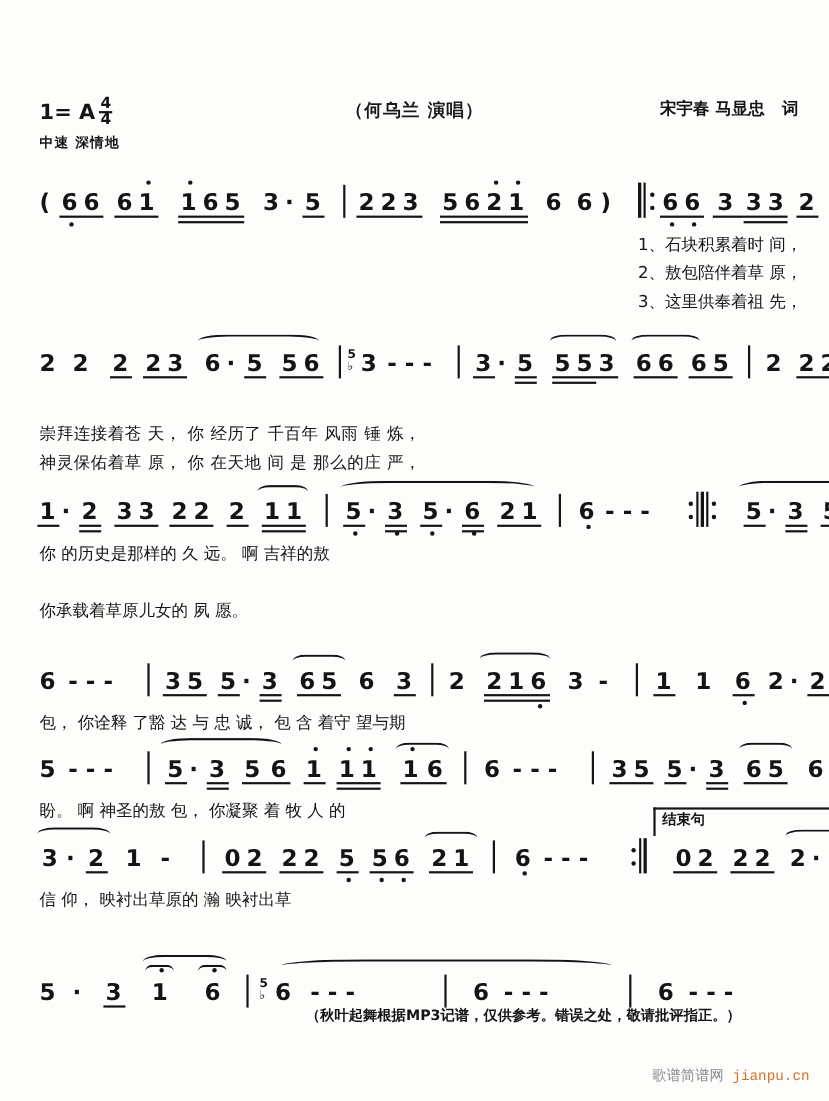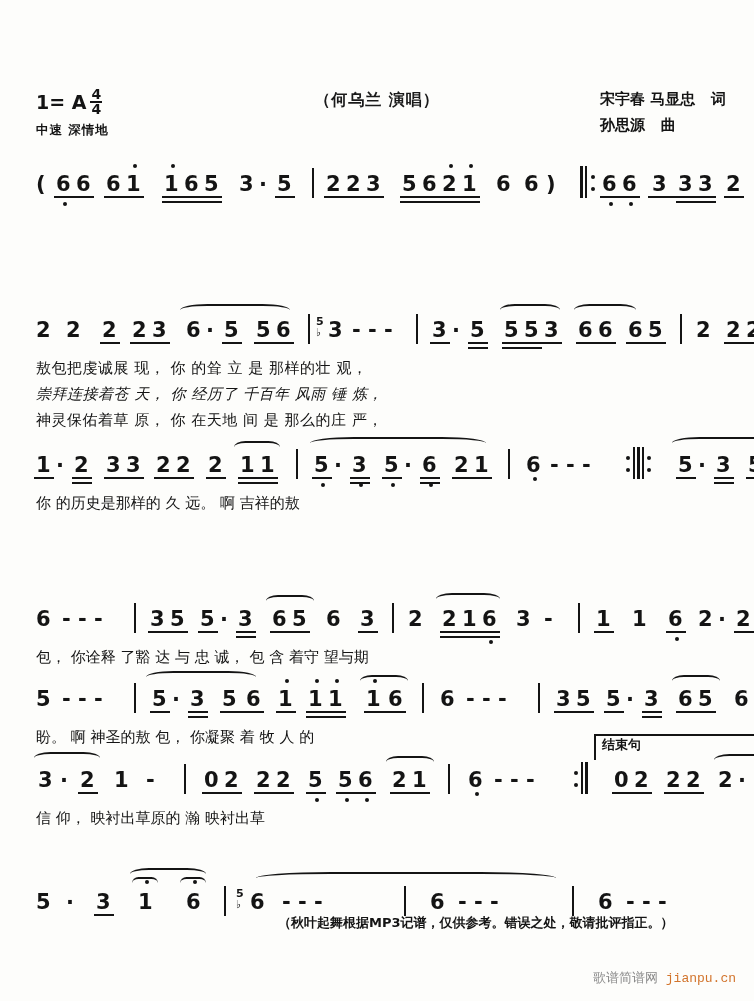--- a/index.html
+++ b/index.html
@@ -82,21 +82,20 @@
       <span class="meter">
         <span class="num">4</span>
         <span>4</span>
       </span>
     </div>
     <div class="tempo">中速 深情地</div>
   </div>
 
   <div class="credits">
     <div class="row">宋宇春 马显忠   词</div>
-    <div class="row">孙思源   曲</div>
   </div>
 
   <div class="line" style="top:162px;">
     <div class="notes">
       <span class="n" style="left:2px;">(</span>
       <span class="n" style="left:22px;">6</span>
         <span class="n" style="left:42px;">6</span>
       <span class="beam" style="left:20px;top:34px;width:40px;"></span>
       <span class="dotdn" style="left:29px;top:40px;"></span>
       <span class="n" style="left:72px;">6</span>
@@ -143,20 +142,25 @@
       <span class="dotdn" style="left:575px;top:40px;"></span>
         <span class="dotdn" style="left:595px;top:40px;"></span>
       <span class="n" style="left:618px;">3</span>
       <span class="n" style="left:644px;">3</span>
         <span class="n" style="left:664px;">3</span>
       <span class="beam" style="left:614px;top:34px;width:68px;"></span>
       <span class="beam2" style="left:642px;top:39px;width:40px;"></span>
       <span class="n" style="left:692px;">2</span>
       <span class="beam" style="left:690px;top:34px;width:20px;"></span>
 
+    </div>
+    <div class="lyrics" style="height:80px;">
+      <span class="ly" style="left:546px;top:4px;">1、石块积累着时          间，</span>
+      <span class="ly" style="left:546px;top:30px;">2、敖包陪伴着草          原，</span>
+      <span class="ly" style="left:546px;top:56px;">3、这里供奉着祖          先，</span>
     </div>
   </div>
 
   <div class="line" style="top:308px;">
     <div class="notes">
       <span class="n" style="left:2px;">2</span>
       <span class="n" style="left:32px;">2</span>
       <span class="n" style="left:68px;">2</span>
       <span class="beam" style="left:66px;top:34px;width:20px;"></span>
       <span class="n" style="left:98px;">2</span>
@@ -195,22 +199,21 @@
         <span class="n" style="left:614px;">5</span>
       <span class="beam" style="left:592px;top:34px;width:40px;"></span>
       <span class="bar" style="left:646px;"></span>
       <span class="n" style="left:662px;">2</span>
       <span class="n" style="left:692px;">2</span>
         <span class="n" style="left:712px;">2</span>
       <span class="beam" style="left:690px;top:34px;width:40px;"></span>
 
     </div>
     <div class="lyrics" style="height:80px;">
-      <span class="ly" style="left:2px;top:4px;letter-spacing:0.5px;">敖包把虔诚展          现，     你 的耸   立   是   那样的壮    观，</span>
-      <span class="ly" style="left:2px;top:30px;letter-spacing:0.5px;font-style:italic;">崇拜连接着苍          天，     你 经历了 千百年      风雨  锤    炼，</span>
+      <span class="ly" style="left:2px;top:30px;letter-spacing:0.5px;">崇拜连接着苍          天，     你 经历了 千百年      风雨  锤    炼，</span>
       <span class="ly" style="left:2px;top:56px;letter-spacing:0.5px;">神灵保佑着草          原，     你 在天地 间    是   那么的庄    严，</span>
     </div>
   </div>
 
   <div class="line" style="top:443px;">
     <div class="notes">
       <span class="n" style="left:2px;">1</span>
       <span class="dotsep" style="left:22px;">·</span>
       <span class="n" style="left:40px;">2</span>
       <span class="beam" style="left:0px;top:34px;width:20px;"></span>
@@ -271,20 +274,21 @@
       <span class="n" style="left:682px;">3</span>
       <span class="beam" style="left:642px;top:34px;width:20px;"></span>
       <span class="beam" style="left:680px;top:34px;width:20px;"></span>
       <span class="beam2" style="left:680px;top:39px;width:20px;"></span>
       <span class="n" style="left:714px;">5</span>
       <span class="beam" style="left:712px;top:34px;width:40px;"></span>
 
     </div>
     <div class="lyrics" style="height:80px;">
       <span class="ly" style="left:2px;top:4px;">你 的历史是那样的  久              远。        啊      吉祥的敖</span>
+      <span class="ly" style="left:2px;top:56px;">你承载着草原儿女的  夙              愿。</span>
     </div>
   </div>
 
   <div class="line" style="top:597px;">
     <div class="notes">
       <span class="n" style="left:2px;">6</span>
       <span class="dash" style="left:28px;">- - -</span>
       <span class="bar" style="left:100px;"></span>
       <span class="n" style="left:116px;">3</span>
         <span class="n" style="left:136px;">5</span>

